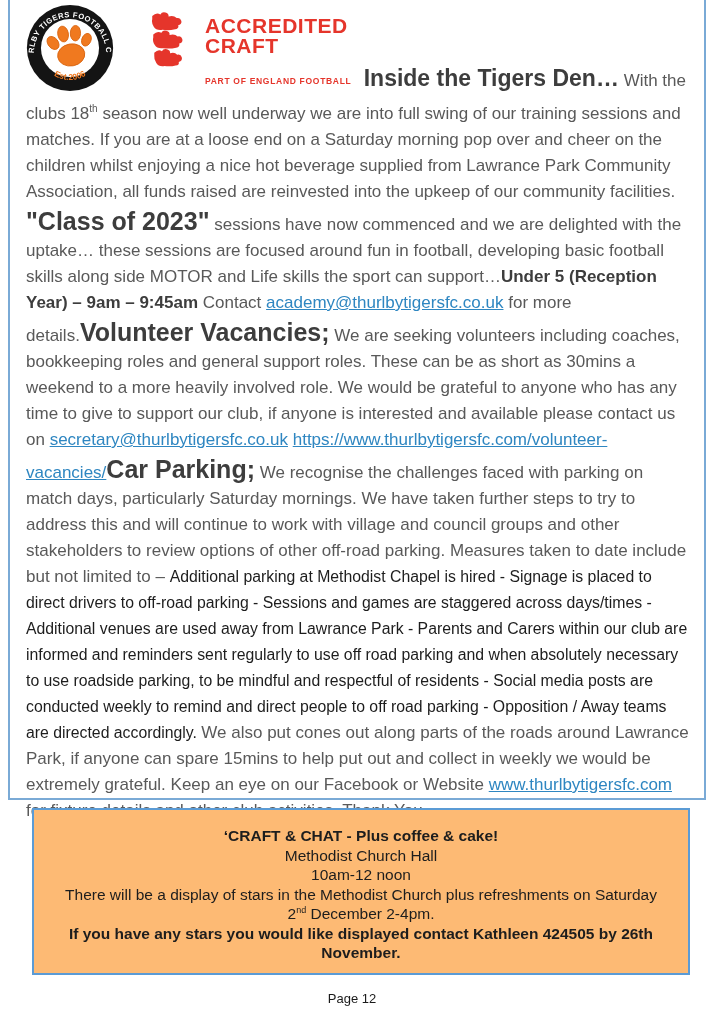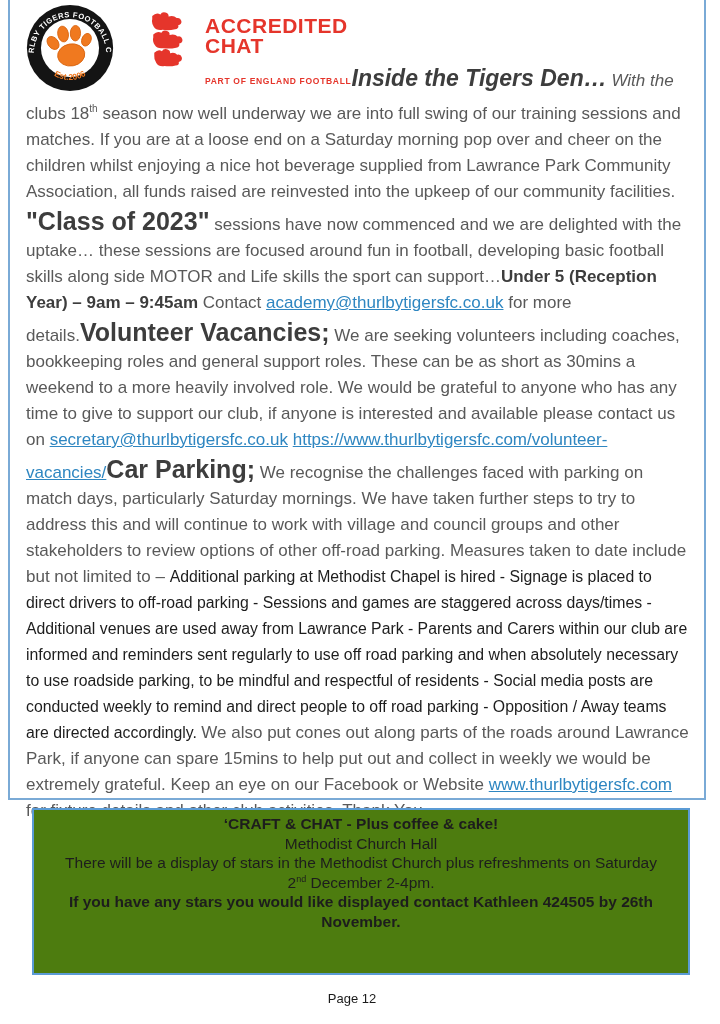--- a/index.html
+++ b/index.html
@@ -15,34 +15,34 @@
   .header-row{display:flex;height:90px;}
   .badge{width:88px;height:88px;flex:0 0 auto;}
   .accredited{display:flex;margin:8px 0 0 24px;align-items:flex-start;}
   .crest{width:58px;height:56px;color:var(--brand_red);}
   .acc-text{margin-left:9px;display:flex;flex-direction:column;padding-top:4px;}
   .acc-l1,.acc-l2{
     font-size:21px;font-weight:800;color:var(--brand_red);
     line-height:20px;letter-spacing:.5px;
   }
   .acc-l3{font-size:8.5px;font-weight:700;color:var(--brand_red);letter-spacing:.7px;margin-top:20px;}
-  .heading-line{flex:1;align-self:flex-end;white-space:nowrap;padding:0 4px 2px 0;font-style:italic;}
+  .heading-line{flex:1;align-self:flex-end;text-align:right;white-space:nowrap;padding:0 4px 2px 0;}
   .article{margin:7px 0 0 0;font-size:17px;line-height:26px;color:var(--body_gray);}
   .r-h1{font-size:23px;font-weight:700;color:var(--heading);}
   .r-body{color:var(--body_gray);}
   .heading-line .r-body{font-size:17px;}
   .r-h2{font-size:25px;font-weight:700;color:var(--heading);line-height:32px;}
   .r-bold{font-weight:700;color:var(--heading);}
   .r-dark{color:var(--dark_text);font-size:15.8px;line-height:23px;text-align:center;}
   .r-link{color:var(--link);text-decoration:underline;cursor:pointer;}
   sup.r-sup{font-size:10px;line-height:0;}
   .event-box{
     position:absolute;left:32px;top:808px;width:658px;height:167px;
     border:2px solid var(--event_border);box-sizing:border-box;
-    text-align:center;padding:4px 26px 0 26px;background:#4d7c0f;
+    text-align:center;padding:16px 26px 0 26px;background:#fdba74;
   }
   .event-line{font-size:15.5px;line-height:19.5px;color:var(--dark_text);}
   .event-bold{font-weight:700;}
   sup.r-sup2{font-size:9px;line-height:0;}
   .footer{
     position:absolute;left:0;right:16px;top:991px;text-align:center;
     font-size:13px;color:#1a1a1a;
   }
 </style>
 </head>
@@ -79,36 +79,37 @@
       <div class="accredited">
         <svg class="crest" viewBox="0 0 70 110">
           <g fill="currentColor">
             <path d="M6,8 q8,-8 16,-3 q3,-6 10,-4 q7,2 6,8 q10,-3 16,3 q7,-2 9,5 q2,7 -6,9 q2,7 -6,8 q-13,3 -25,1 q-12,2 -17,-6 q-5,-8 -3,-15 z"></path>
             <path d="M8,44 q8,-8 16,-3 q3,-6 10,-4 q7,2 6,8 q10,-3 16,3 q7,-2 9,5 q2,7 -6,9 q2,7 -6,8 q-13,3 -25,1 q-12,2 -17,-6 q-5,-8 -3,-15 z"></path>
             <path d="M10,80 q8,-8 15,-3 q3,-6 10,-4 q7,2 6,8 q9,-3 14,3 q7,-2 9,5 q2,7 -6,9 q2,6 -6,7 q-11,3 -22,1 q-11,2 -16,-6 q-5,-7 -4,-14 z"></path>
           </g>
         </svg>
         <div class="acc-text">
           <div class="acc-l1">ACCREDITED</div>
-          <div class="acc-l2">CHAT</div>
+          <div class="acc-l2">CRAFT</div>
           <div class="acc-l3">PART OF ENGLAND FOOTBALL</div>
         </div>
       </div>
 
       <div class="heading-line"><span class="r-h1">Inside the Tigers Den…</span><span class="r-body"> With the</span></div>
     </div>
 
     <p class="article"><span class="r-body">clubs 18</span><sup class="r-sup">th</sup><span class="r-body"> season now well underway we are into full swing of our training sessions and matches. If you are at a loose end on a Saturday morning pop over and cheer on the children whilst enjoying a nice hot beverage supplied from Lawrance Park Community Association, all funds raised are reinvested into the upkeep of our community facilities.  </span><span class="r-h2">"Class of 2023"</span><span class="r-body"> sessions have now commenced and we are delighted with the uptake… these sessions are focused around fun in football, developing basic football skills along side MOTOR and Life skills the sport can support…</span><span class="r-bold">Under 5 (Reception Year) – 9am – 9:45am</span><span class="r-body"> Contact </span><a class="r-link">academy@thurlbytigersfc.co.uk</a><span class="r-body"> for more details.</span><span class="r-h2">Volunteer Vacancies;</span><span class="r-body"> We are seeking volunteers including coaches, bookkeeping roles and general support roles. These can be as short as 30mins a weekend to a more heavily involved role. We would be grateful to anyone who has any time to give to support our club, if anyone is interested and available please contact us on </span><a class="r-link">secretary@thurlbytigersfc.co.uk</a><span class="r-body"> </span><a class="r-link">https://www.thurlbytigersfc.com/volunteer-vacancies/</a><span class="r-h2">Car Parking;</span><span class="r-body"> We recognise the challenges faced with parking on match days, particularly Saturday mornings. We have taken further steps to try to address this and will continue to work with village and council groups and other stakeholders to review options of other off-road parking. Measures taken to date include but not limited to – </span><span class="r-dark">Additional parking at Methodist Chapel is hired - Signage is placed to direct drivers to off-road parking - Sessions and games are staggered across days/times - Additional venues are used away from Lawrance Park - Parents and Carers within our club are informed and reminders sent regularly to use off road parking and when absolutely necessary to use roadside parking, to be mindful and respectful of residents - Social media posts are conducted weekly to remind and direct people to off road parking - Opposition / Away teams are directed accordingly. </span><span class="r-body"> We also put cones out along parts of the roads around Lawrance Park, if anyone can spare 15mins to help put out and collect in weekly we would be extremely grateful. Keep an eye on our Facebook or Website </span><a class="r-link">www.thurlbytigersfc.com</a><span class="r-body"> for fixture details and other club activities. Thank You.</span></p>
 
   </div>
 
   <div class="event-box">
     <div>
         <div class="event-line event-bold"><span>‘CRAFT &amp; CHAT - Plus coffee &amp; cake!</span></div>
         <div class="event-line"><span>Methodist Church Hall</span></div>
+        <div class="event-line"><span>10am-12 noon</span></div>
         <div class="event-line"><span>There will be a display of stars in the Methodist Church plus refreshments on Saturday 2</span><sup class="r-sup2">nd</sup><span> December 2-4pm.</span></div>
         <div class="event-line event-bold"><span>If you have any stars you would like displayed contact Kathleen 424505 by 26th November.</span></div>
       </div>
   </div>
 
   <div class="footer">Page 12</div>
 
 </div>
 
 </body></html>

